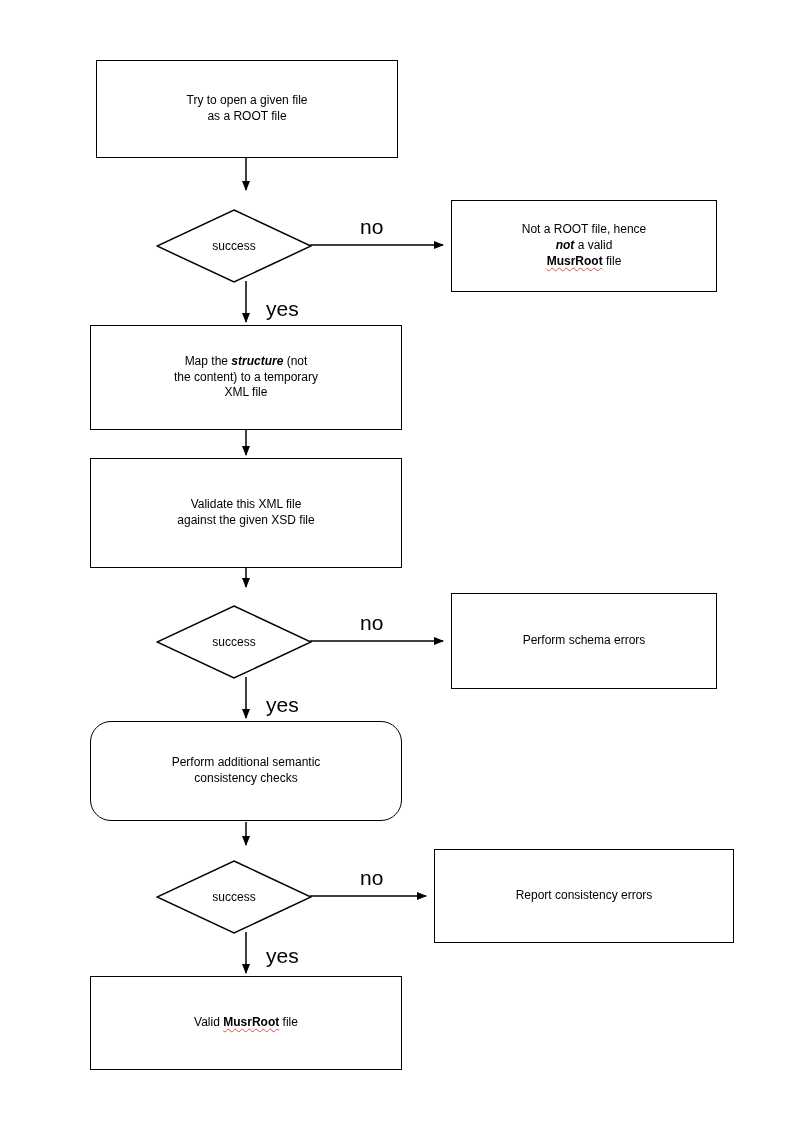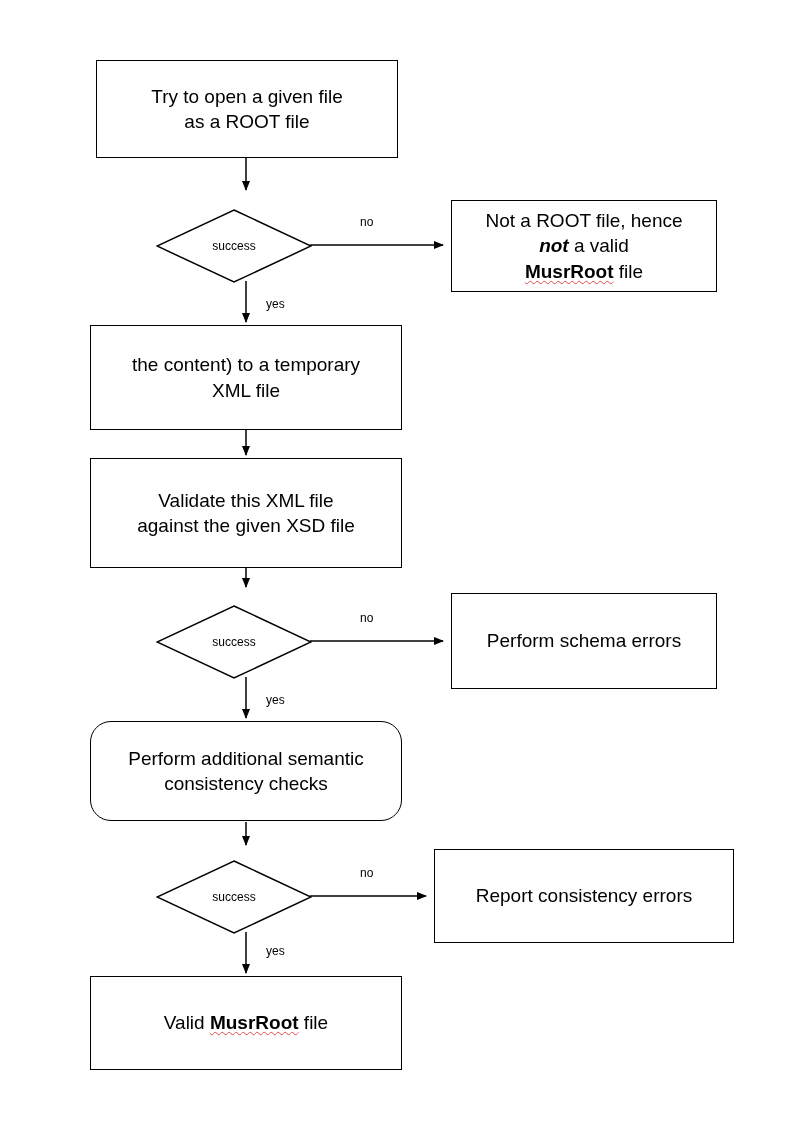--- a/index.html
+++ b/index.html
@@ -24,21 +24,21 @@
     position: absolute;
     box-sizing: border-box;
     display: flex;
     align-items: center;
     justify-content: center;
     text-align: center;
   }
   .box {
     border: 1px solid #000000;
     background: #ffffff;
-    font-size: 19px;
+    font-size: 12px;
     line-height: 1.32;
     padding: 4px 8px;
   }
   .diamond-wrap {
     position: absolute;
   }
   .diamond-wrap svg {
     position: absolute;
     left: 0;
     top: 0;
@@ -51,21 +51,21 @@
     width: 100%;
     height: 100%;
     display: flex;
     align-items: center;
     justify-content: center;
     font-size: 12px;
     pointer-events: none;
   }
   .edge-label {
     position: absolute;
-    font-size: 12px;
+    font-size: 21px;
     white-space: nowrap;
   }
   #arrows {
     position: absolute;
     left: 0;
     top: 0;
     width: 794px;
     height: 1123px;
     pointer-events: none;
   }
@@ -139,20 +139,23 @@
         <span class="bi">not</span><span> a valid</span>
       </div>
       <div>
         <span class="spell">MusrRoot</span><span> file</span>
       </div>
     </div>
   </div>
 
   <div class="node box" style="left:90px; top:325px; width:312px; height:105px;">
     <div>
+      <div>
+        <span>Map the </span><span class="bi">structure</span><span> (not</span>
+      </div>
       <div>the content) to a temporary</div>
       <div>XML file</div>
     </div>
   </div>
 
   <div class="node box" style="left:90px; top:458px; width:312px; height:110px;">
     <div>
       <div>Validate this XML file</div>
       <div>against the given XSD file</div>
     </div>

